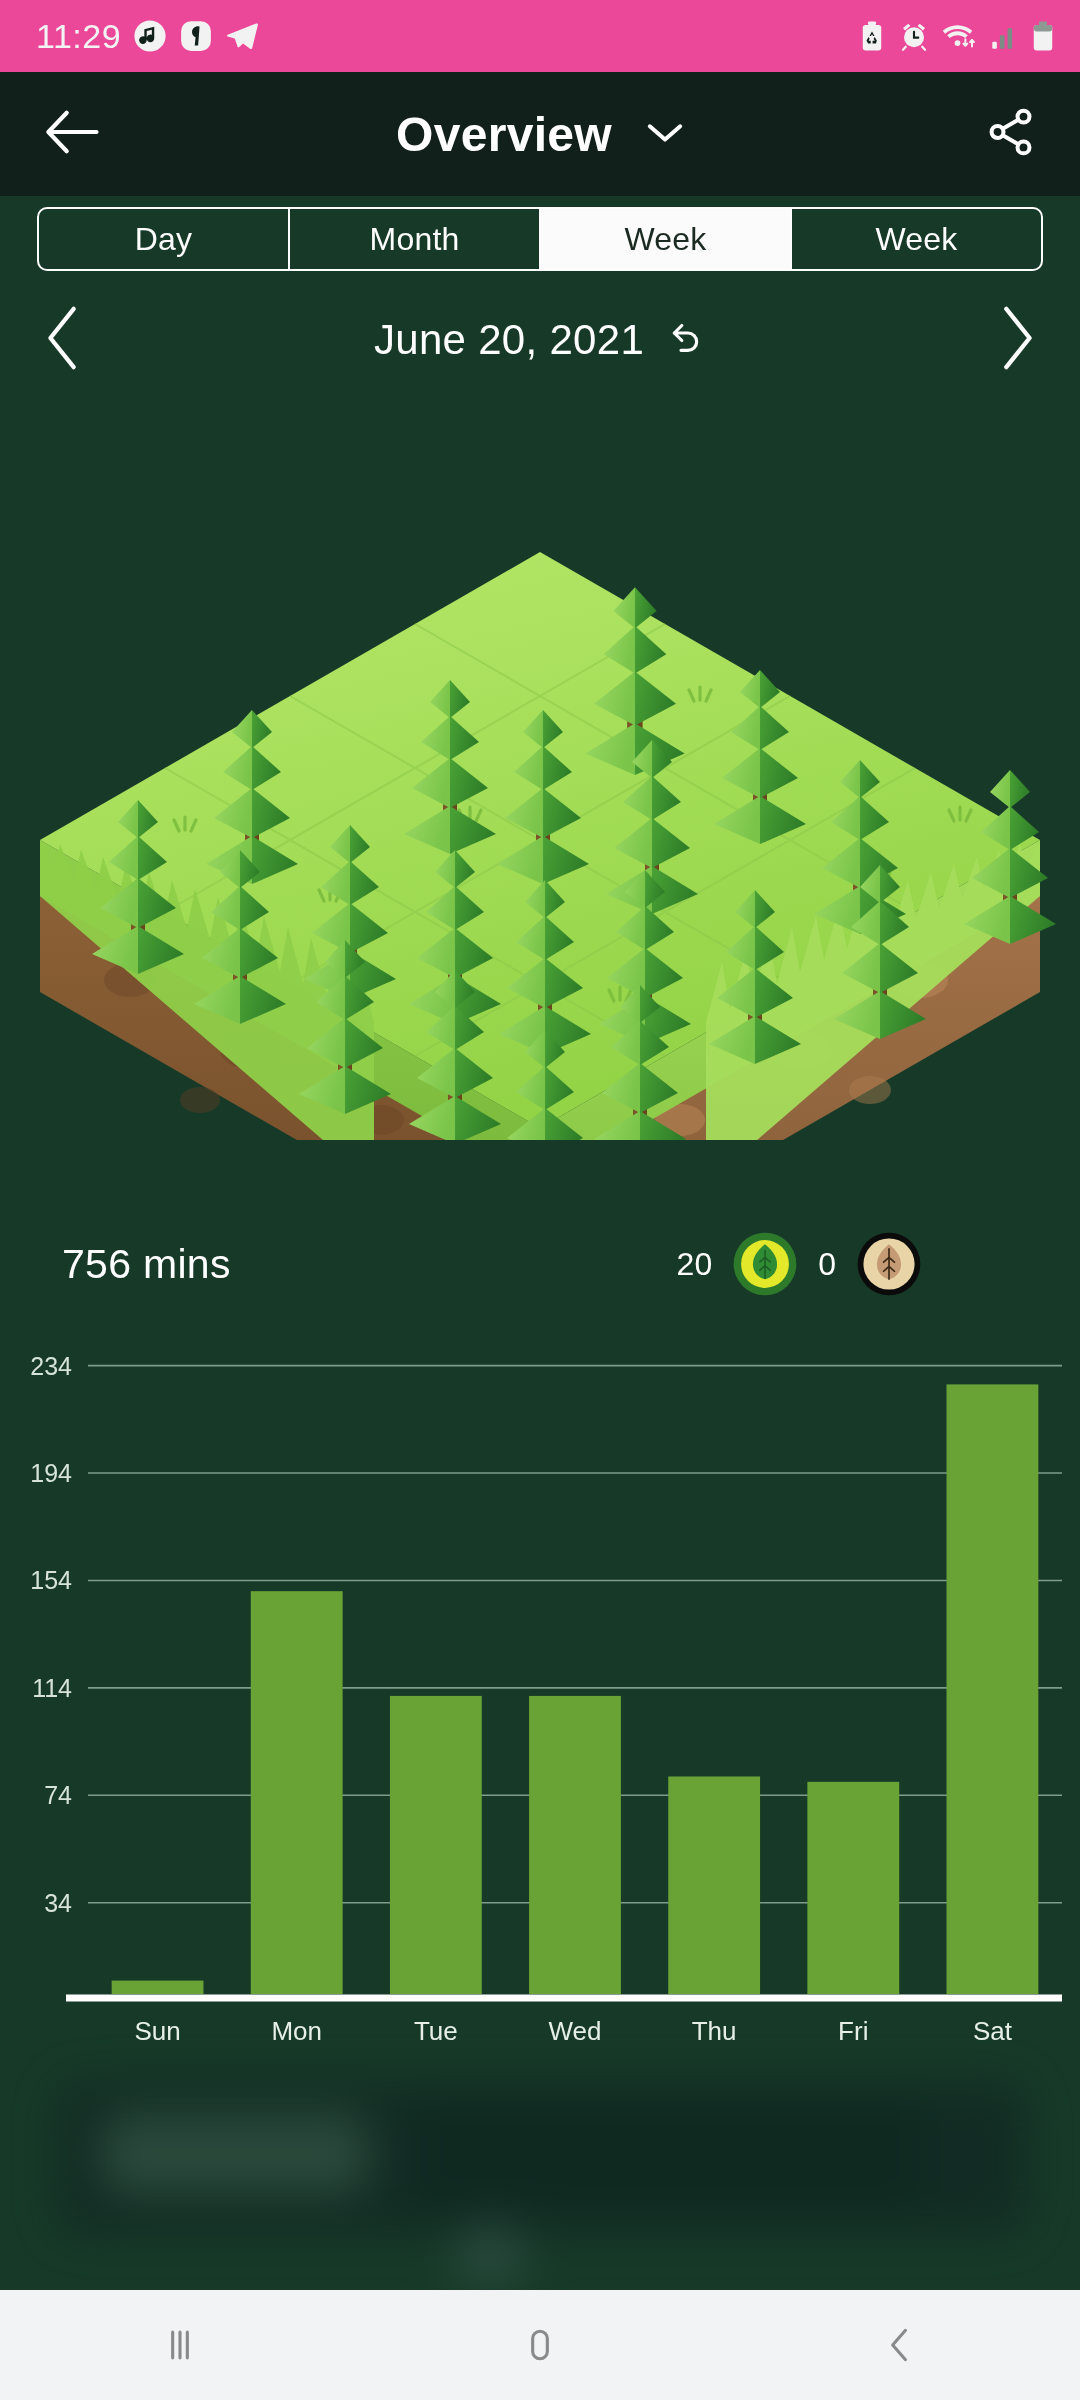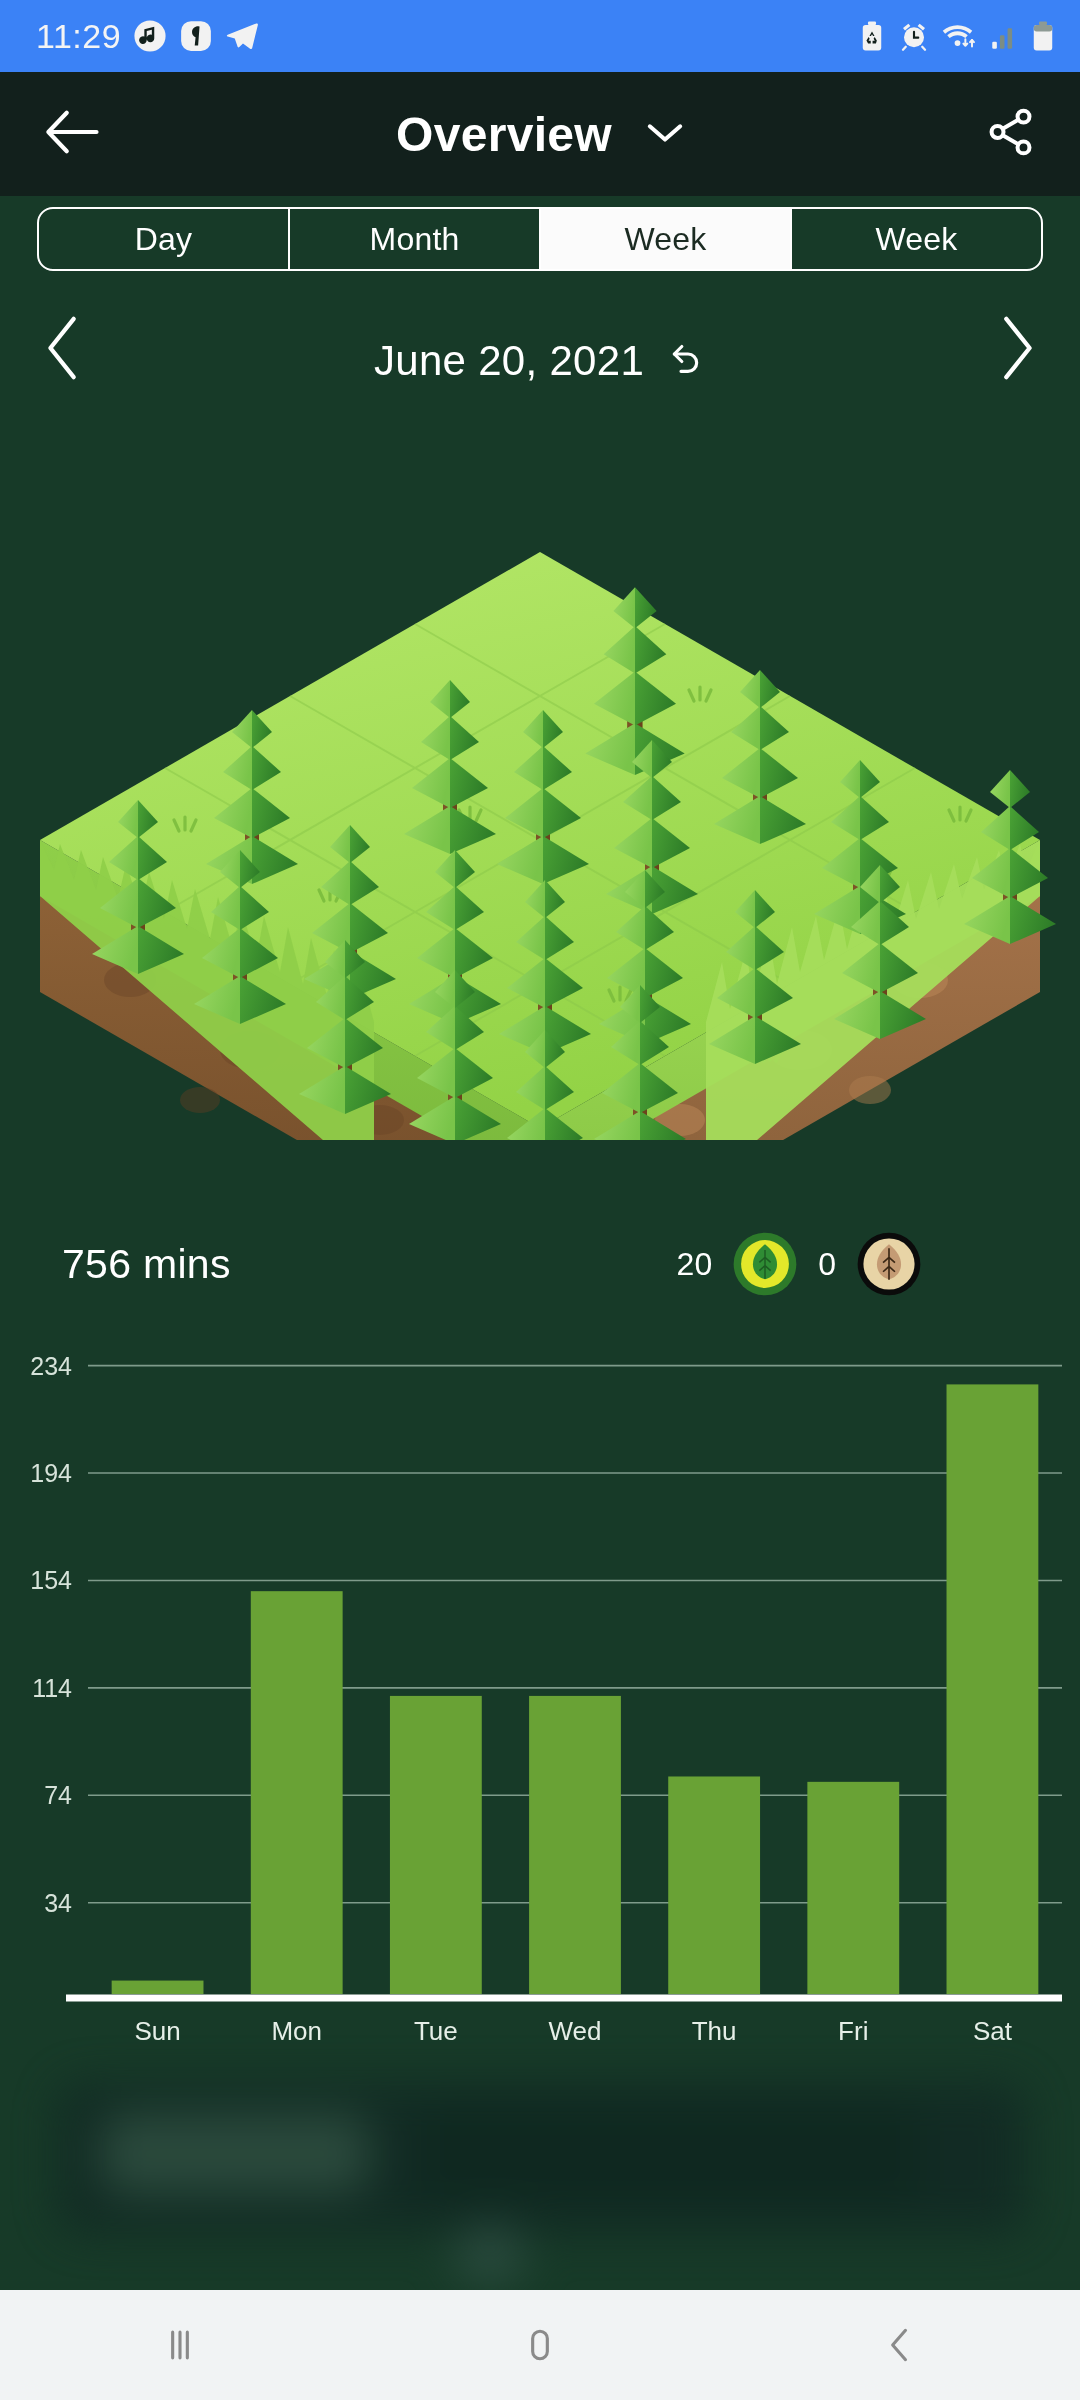--- a/index.html
+++ b/index.html
@@ -7,21 +7,21 @@
     width:1080px; height:2400px;
     background:#173a28;
     font-family:"Liberation Sans", sans-serif;
     overflow:hidden;
   }
   #app { position:relative; width:1080px; height:2400px; background:#173a28; }
 
   
   .statusbar{
     position:absolute; top:0; left:0; width:1080px; height:72px;
-    background:#3b82f6; display:flex; align-items:center;
+    background:#ec4899; display:flex; align-items:center;
     padding:0 26px 0 36px; color:#f2f2f2;
   }
   .sb-left{ display:flex; align-items:center; gap:12px; }
   .sb-clock{ font-size:34px; letter-spacing:.5px; color:#f4f4f4; }
   .sb-right{ margin-left:auto; display:flex; align-items:center; gap:13px; }
   .sb-ic{ display:block; }
 
   
   .appbar{
     position:absolute; top:72px; left:0; width:1080px; height:124px;
@@ -31,35 +31,35 @@
     position:absolute; left:0; right:0; top:0; bottom:0;
     display:flex; align-items:center; justify-content:center; gap:34px;
     pointer-events:none;
   }
   .appbar-title{ color:#ffffff; font-size:48px; font-weight:bold; letter-spacing:.3px; }
   .share-btn{ margin-left:auto; }
 
   
   .tabs-wrap{ position:absolute; top:207px; left:0; width:1080px; height:82px; display:flex; justify-content:center; }
   .tabs{
-    width:1006px; height:64px; border:2px solid #ffffff; border-radius:16px;
+    width:1006px; height:64px; border:2px solid #ffffff; border-radius:10px;
     display:flex; overflow:hidden; background:transparent;
   }
   .tab{
     flex:1; display:flex; align-items:center; justify-content:center;
     color:#ffffff; font-size:32px; border-right:2px solid #ffffff;
     background:transparent; letter-spacing:.2px;
   }
   .tab:last-child{ border-right:none; }
   .tab.active{ background:#fbfbfb; color:#1b2b22; }
 
   
   .daterow{
     position:absolute; top:295px; left:0; width:1080px; height:90px;
-    display:flex; align-items:flex-end; padding:0 42px;
+    display:flex; align-items:center; padding:0 42px;
   }
   .date-center{
     flex:1; display:flex; align-items:center; justify-content:center; gap:22px;
   }
   .date-label{ color:#ffffff; font-size:42px; letter-spacing:.3px; }
 
   
   .forest{ position:absolute; top:400px; left:0; width:1080px; height:740px; }
 
   

